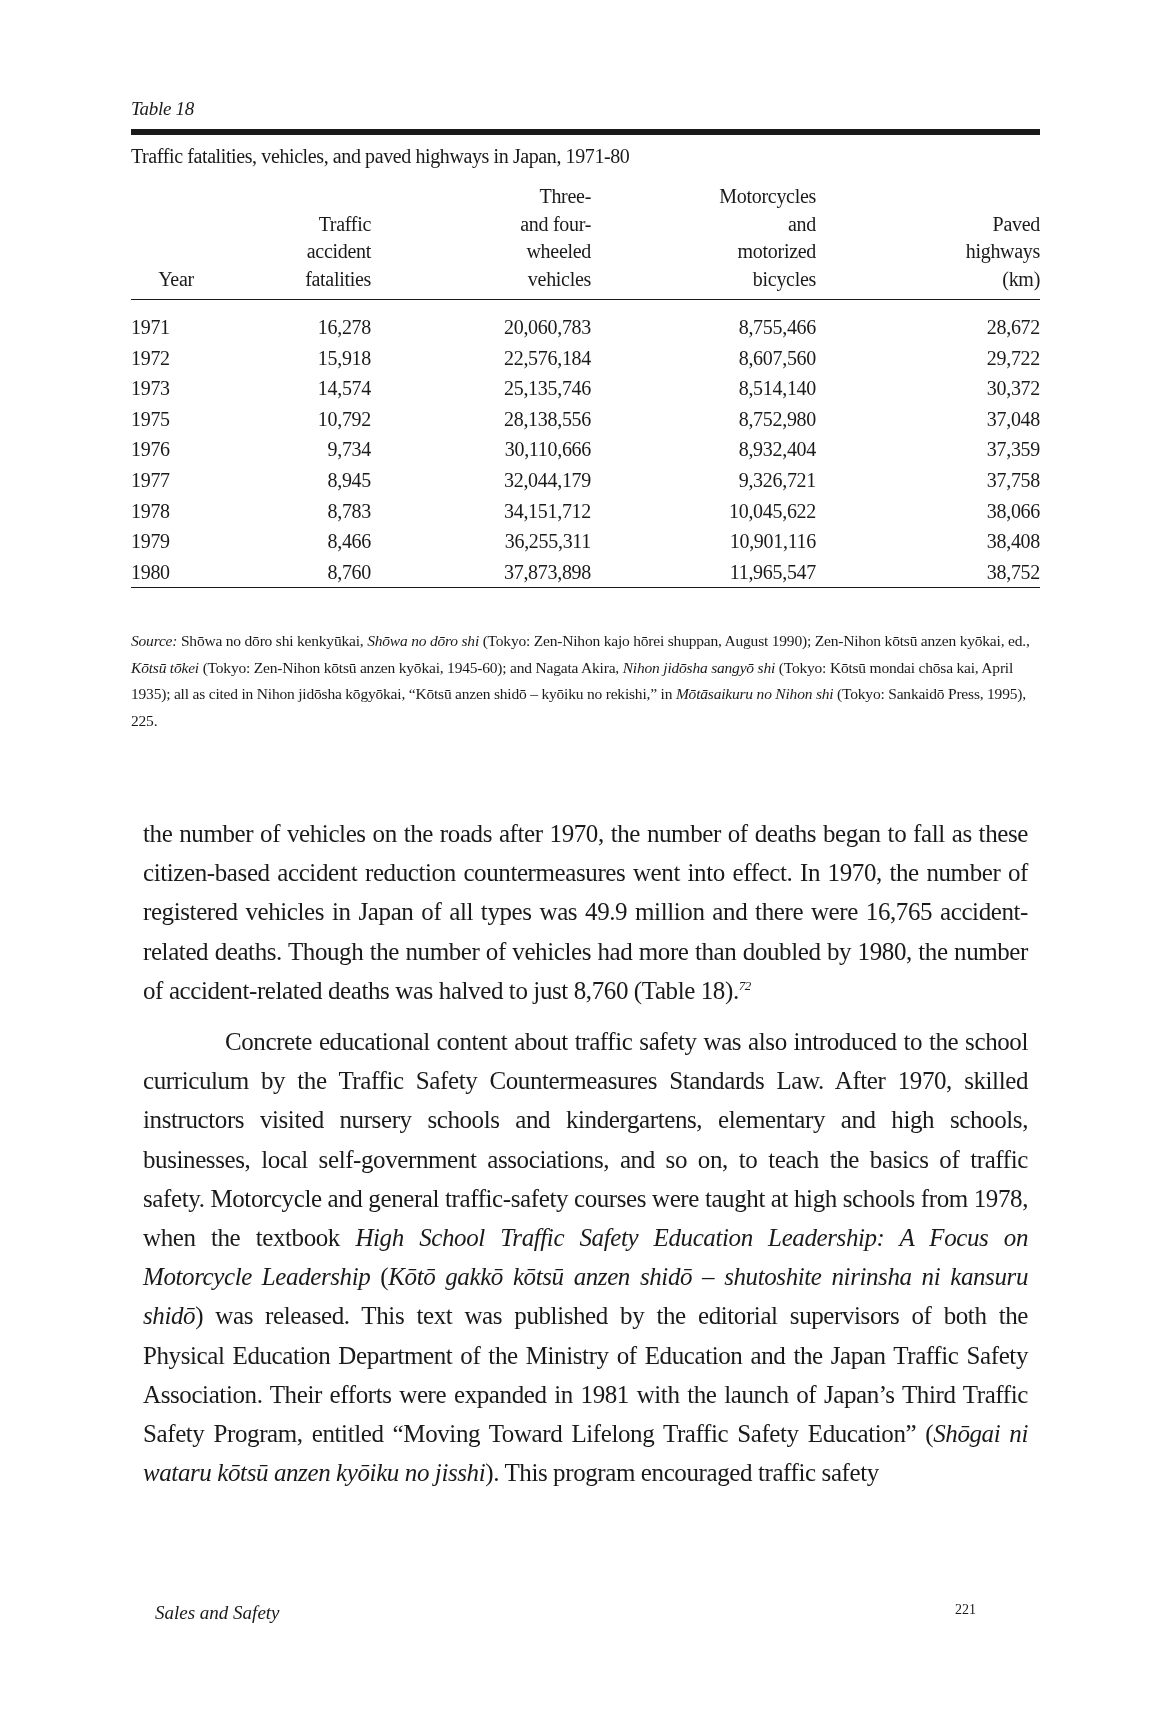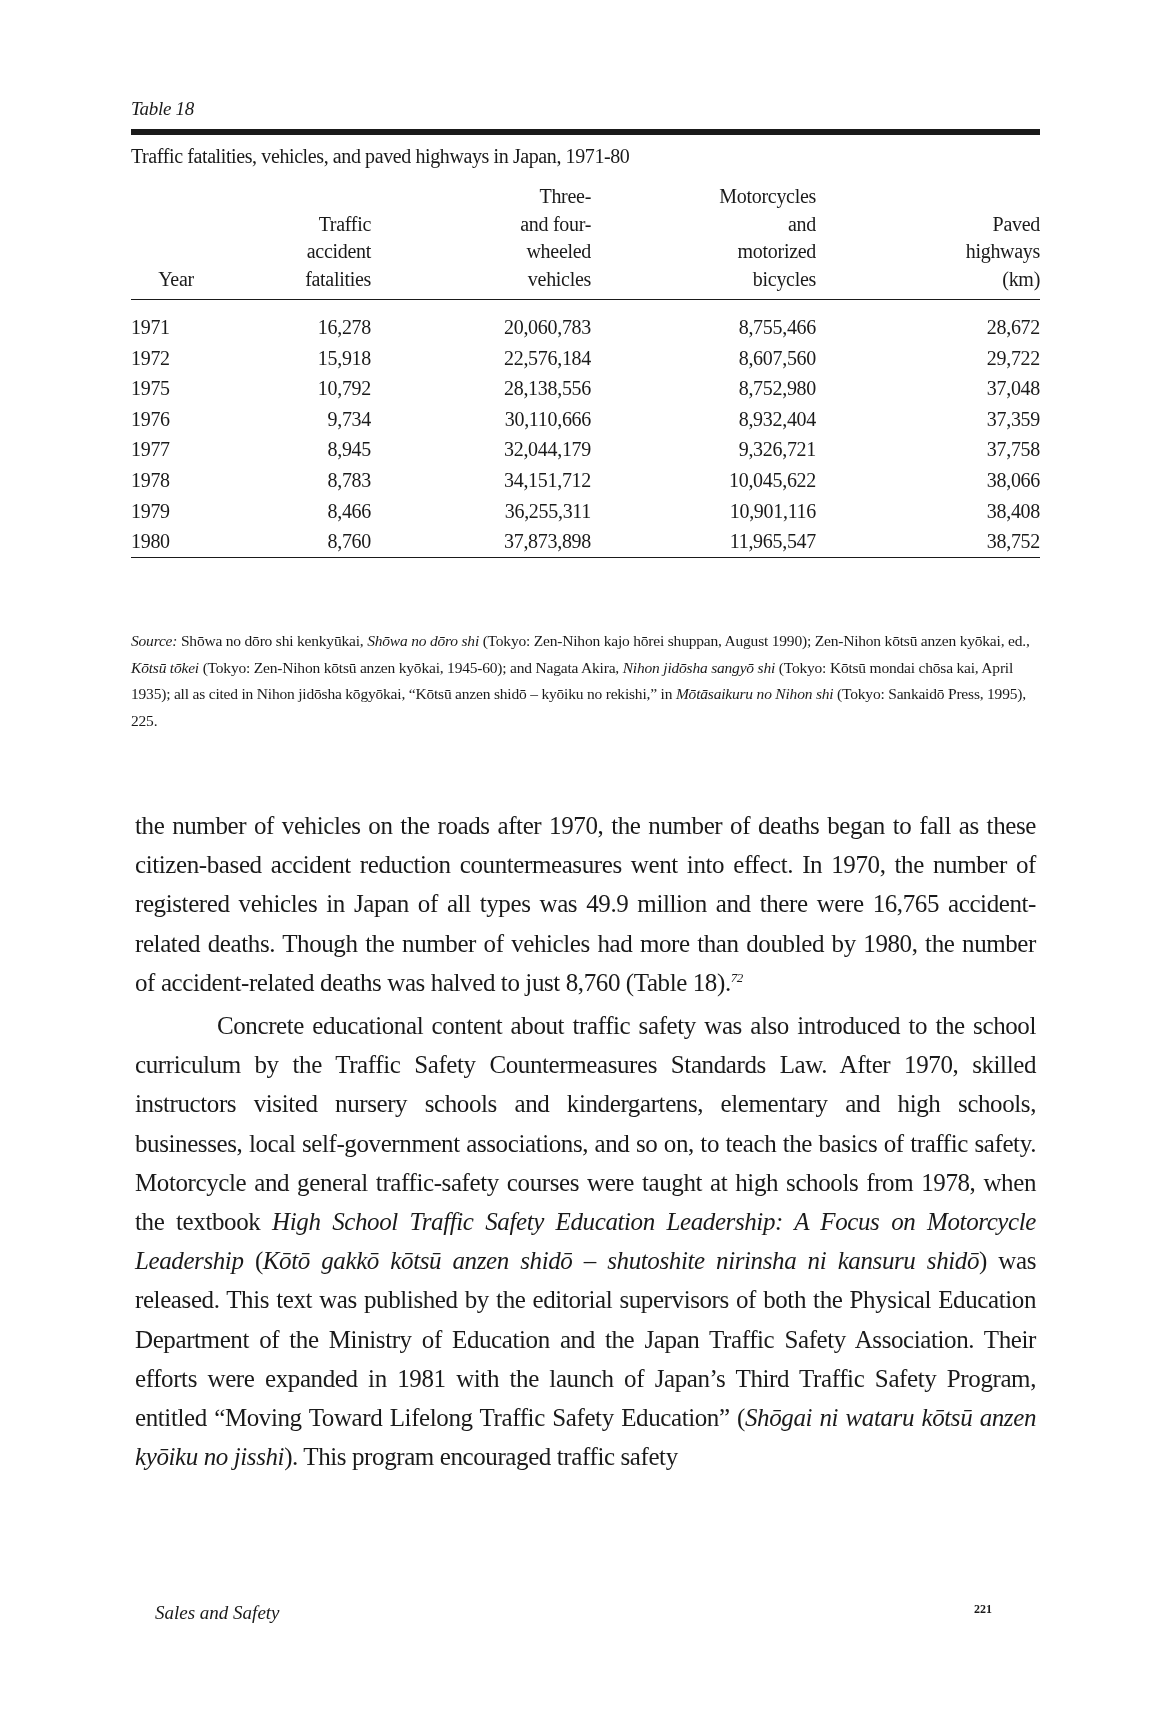--- a/index.html
+++ b/index.html
@@ -36,28 +36,28 @@
     table.data tbody tr:last-child td { border-bottom: 1.5px solid #1a1a1a; }
     .c0 { width: 90px; } .c1 { width: 150px; } .c2 { width: 220px; } .c3 { width: 225px; } .c4 { width: 224px; }
     .source {
       position: absolute; top: 628px; left: 0; width: 909px;
       font-size: 15.5px; line-height: 26.5px; letter-spacing: -0.2px;
     }
     .body-text {
       position: absolute; top: 802px; left: 0; width: 909px;
       font-size: 25px; line-height: 39.2px; text-align: justify; letter-spacing: -0.4px;
     }
-    .body-text p { margin: 4px; }
+    .body-text p { margin: 12px; }
     .body-text p.indent { text-indent: 82px; }
     .fn { font-size: 13px; vertical-align: super; line-height: 0; font-style: italic; }
     .footer-left {
       position: absolute; top: 1602px; left: 0; font-style: italic; font-size: 19px; margin-left: 24px;
     }
     .footer-right {
-      position: absolute; top: 1602px; left: 843px; font-size: 12px; font-weight: bold;
+      position: absolute; top: 1602px; left: 824px; font-size: 14px;
     }
   </style>
 </head>
 <body>
 
 <div class="page">
   <div class="table-label">Table 18</div>
   <div class="thick-rule"></div>
   <div class="caption">Traffic fatalities, vehicles, and paved highways in Japan, 1971-80</div>
 
@@ -98,20 +98,27 @@
           <td>20,060,783</td>
           <td>8,755,466</td>
           <td>28,672</td>
         </tr>
         <tr>
           <td class="col-year">1972</td>
           <td>15,918</td>
           <td>22,576,184</td>
           <td>8,607,560</td>
           <td>29,722</td>
+        </tr>
+        <tr>
+          <td class="col-year">1973</td>
+          <td>14,574</td>
+          <td>25,135,746</td>
+          <td>8,514,140</td>
+          <td>30,372</td>
         </tr>
         <tr>
           <td class="col-year">1975</td>
           <td>10,792</td>
           <td>28,138,556</td>
           <td>8,752,980</td>
           <td>37,048</td>
         </tr>
         <tr>
           <td class="col-year">1976</td>

